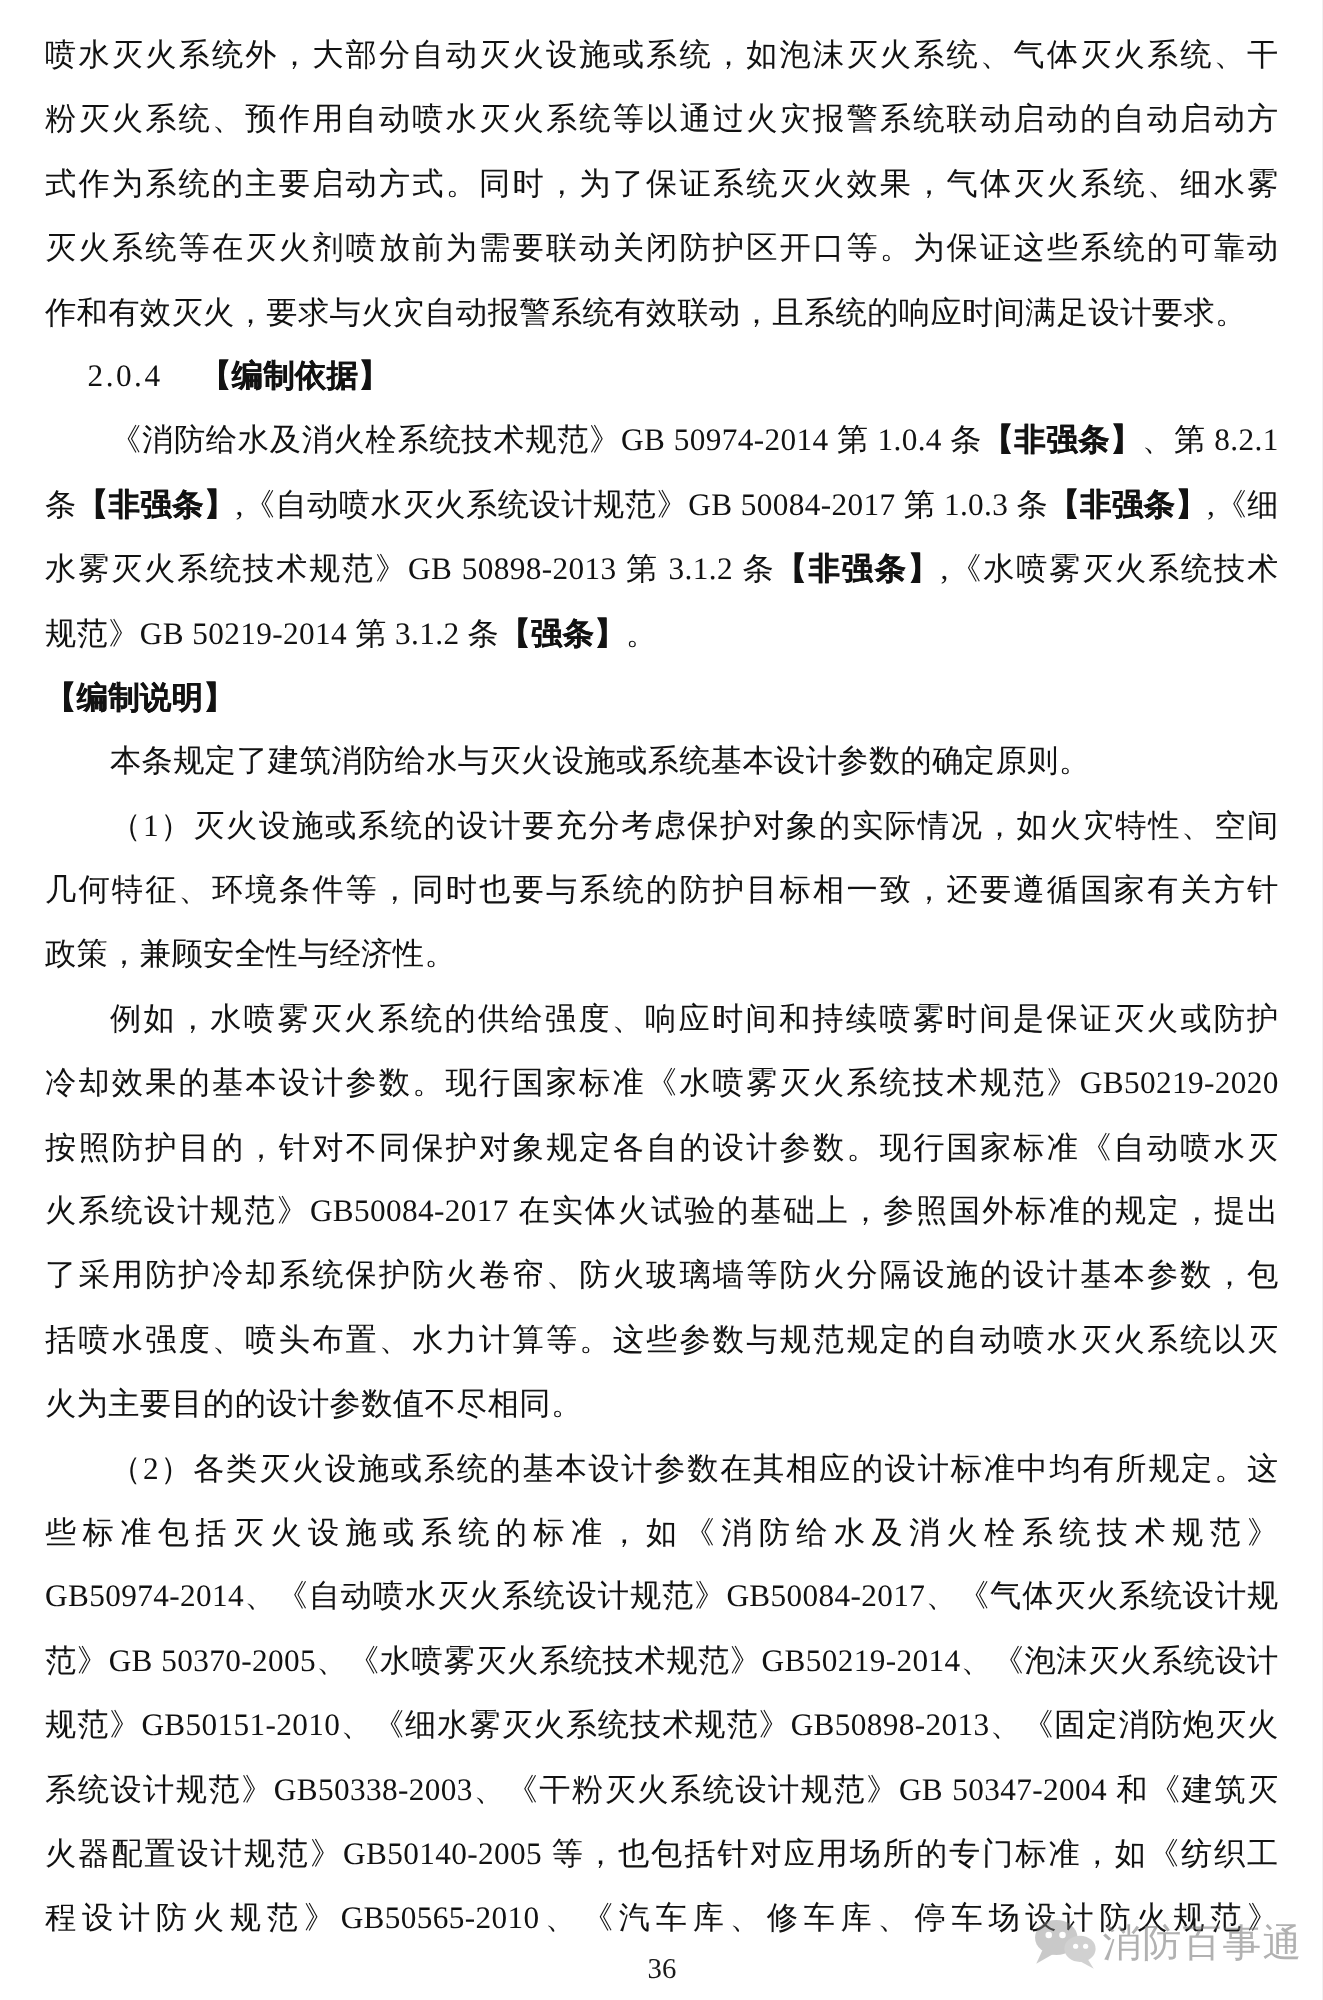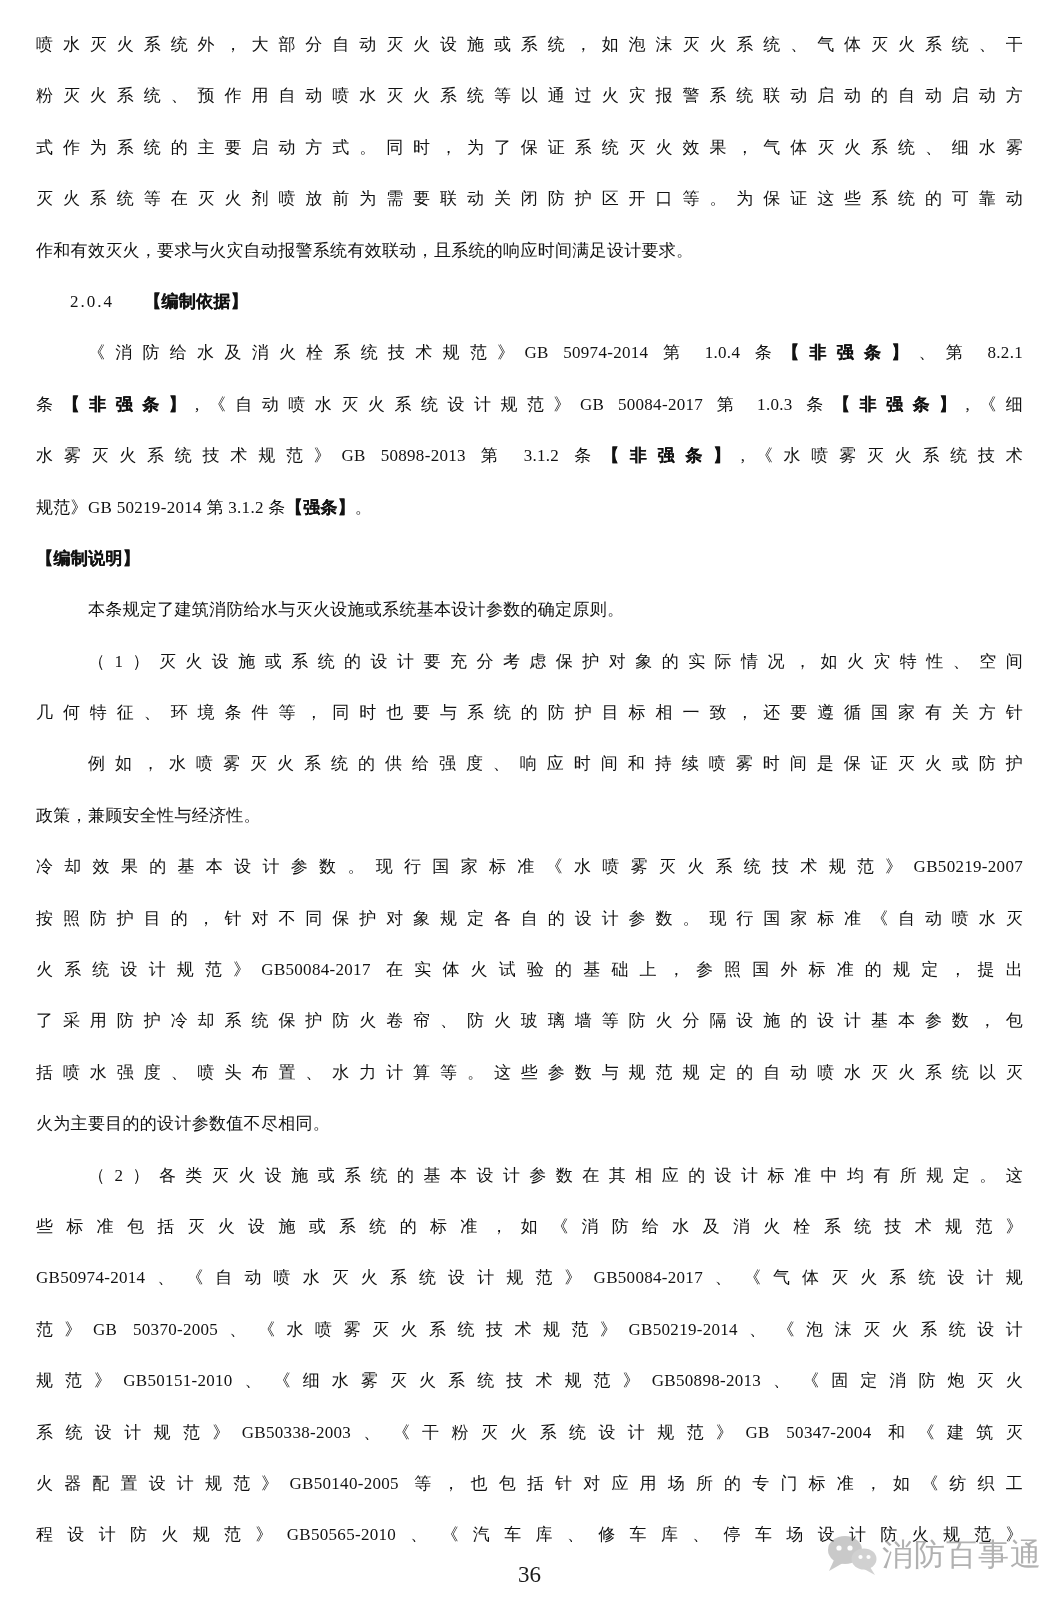--- a/index.html
+++ b/index.html
@@ -14,21 +14,21 @@
     font-family: "Liberation Serif", "DejaVu Serif", serif;
     color: #121212;
   }
   .doc {
     position: absolute;
     left: 36px;
     top: 19px;
     width: 987px;
   }
   .line {
-    font-size: 17px;
+    font-size: 25px;
     line-height: 51.4px;
     height: 51.4px;
     white-space: normal;
     text-align: justify;
     text-align-last: left;
     overflow: hidden;
     letter-spacing: 0.3px;
   }
   .line.just { text-align-last: justify; }
   .line.ind { padding-left: 52px; }
@@ -77,23 +77,23 @@
       <div class="line"><span>作和有效灭火，要求与火灾自动报警系统有效联动，且系统的响应时间满足设计要求。</span></div>
       <div class="line"><span class="num">2.0.4</span><span class="b">【编制依据】</span></div>
       <div class="line just ind"><span>《消防给水及消火栓系统技术规范》GB 50974-2014 第 1.0.4 条</span><span class="b">【非强条】</span><span>、第 8.2.1</span></div>
       <div class="line just"><span>条</span><span class="b">【非强条】</span><span>,《自动喷水灭火系统设计规范》GB 50084-2017 第 1.0.3 条</span><span class="b">【非强条】</span><span>,《细</span></div>
       <div class="line just"><span>水雾灭火系统技术规范》GB 50898-2013 第 3.1.2 条</span><span class="b">【非强条】</span><span>,《水喷雾灭火系统技术</span></div>
       <div class="line"><span>规范》GB 50219-2014 第 3.1.2 条</span><span class="b">【强条】</span><span>。</span></div>
       <div class="line"><span class="b">【编制说明】</span></div>
       <div class="line ind"><span>本条规定了建筑消防给水与灭火设施或系统基本设计参数的确定原则。</span></div>
       <div class="line just ind"><span>（1）灭火设施或系统的设计要充分考虑保护对象的实际情况，如火灾特性、空间</span></div>
       <div class="line just"><span>几何特征、环境条件等，同时也要与系统的防护目标相一致，还要遵循国家有关方针</span></div>
+      <div class="line"><span>政策，兼顾安全性与经济性。</span></div>
       <div class="line just ind"><span>例如，水喷雾灭火系统的供给强度、响应时间和持续喷雾时间是保证灭火或防护</span></div>
-      <div class="line"><span>政策，兼顾安全性与经济性。</span></div>
-      <div class="line just"><span>冷却效果的基本设计参数。现行国家标准《水喷雾灭火系统技术规范》GB50219-2007</span></div>
+      <div class="line just"><span>冷却效果的基本设计参数。现行国家标准《水喷雾灭火系统技术规范》GB50219-2020</span></div>
       <div class="line just"><span>按照防护目的，针对不同保护对象规定各自的设计参数。现行国家标准《自动喷水灭</span></div>
       <div class="line just"><span>火系统设计规范》GB50084-2017 在实体火试验的基础上，参照国外标准的规定，提出</span></div>
       <div class="line just"><span>了采用防护冷却系统保护防火卷帘、防火玻璃墙等防火分隔设施的设计基本参数，包</span></div>
       <div class="line just"><span>括喷水强度、喷头布置、水力计算等。这些参数与规范规定的自动喷水灭火系统以灭</span></div>
       <div class="line"><span>火为主要目的的设计参数值不尽相同。</span></div>
       <div class="line just ind"><span>（2）各类灭火设施或系统的基本设计参数在其相应的设计标准中均有所规定。这</span></div>
       <div class="line just"><span>些标准包括灭火设施或系统的标准，如《消防给水及消火栓系统技术规范》</span></div>
       <div class="line just"><span>GB50974-2014、《自动喷水灭火系统设计规范》GB50084-2017、《气体灭火系统设计规</span></div>
       <div class="line just"><span>范》GB 50370-2005、《水喷雾灭火系统技术规范》GB50219-2014、《泡沫灭火系统设计</span></div>
       <div class="line just"><span>规范》GB50151-2010、《细水雾灭火系统技术规范》GB50898-2013、《固定消防炮灭火</span></div>

